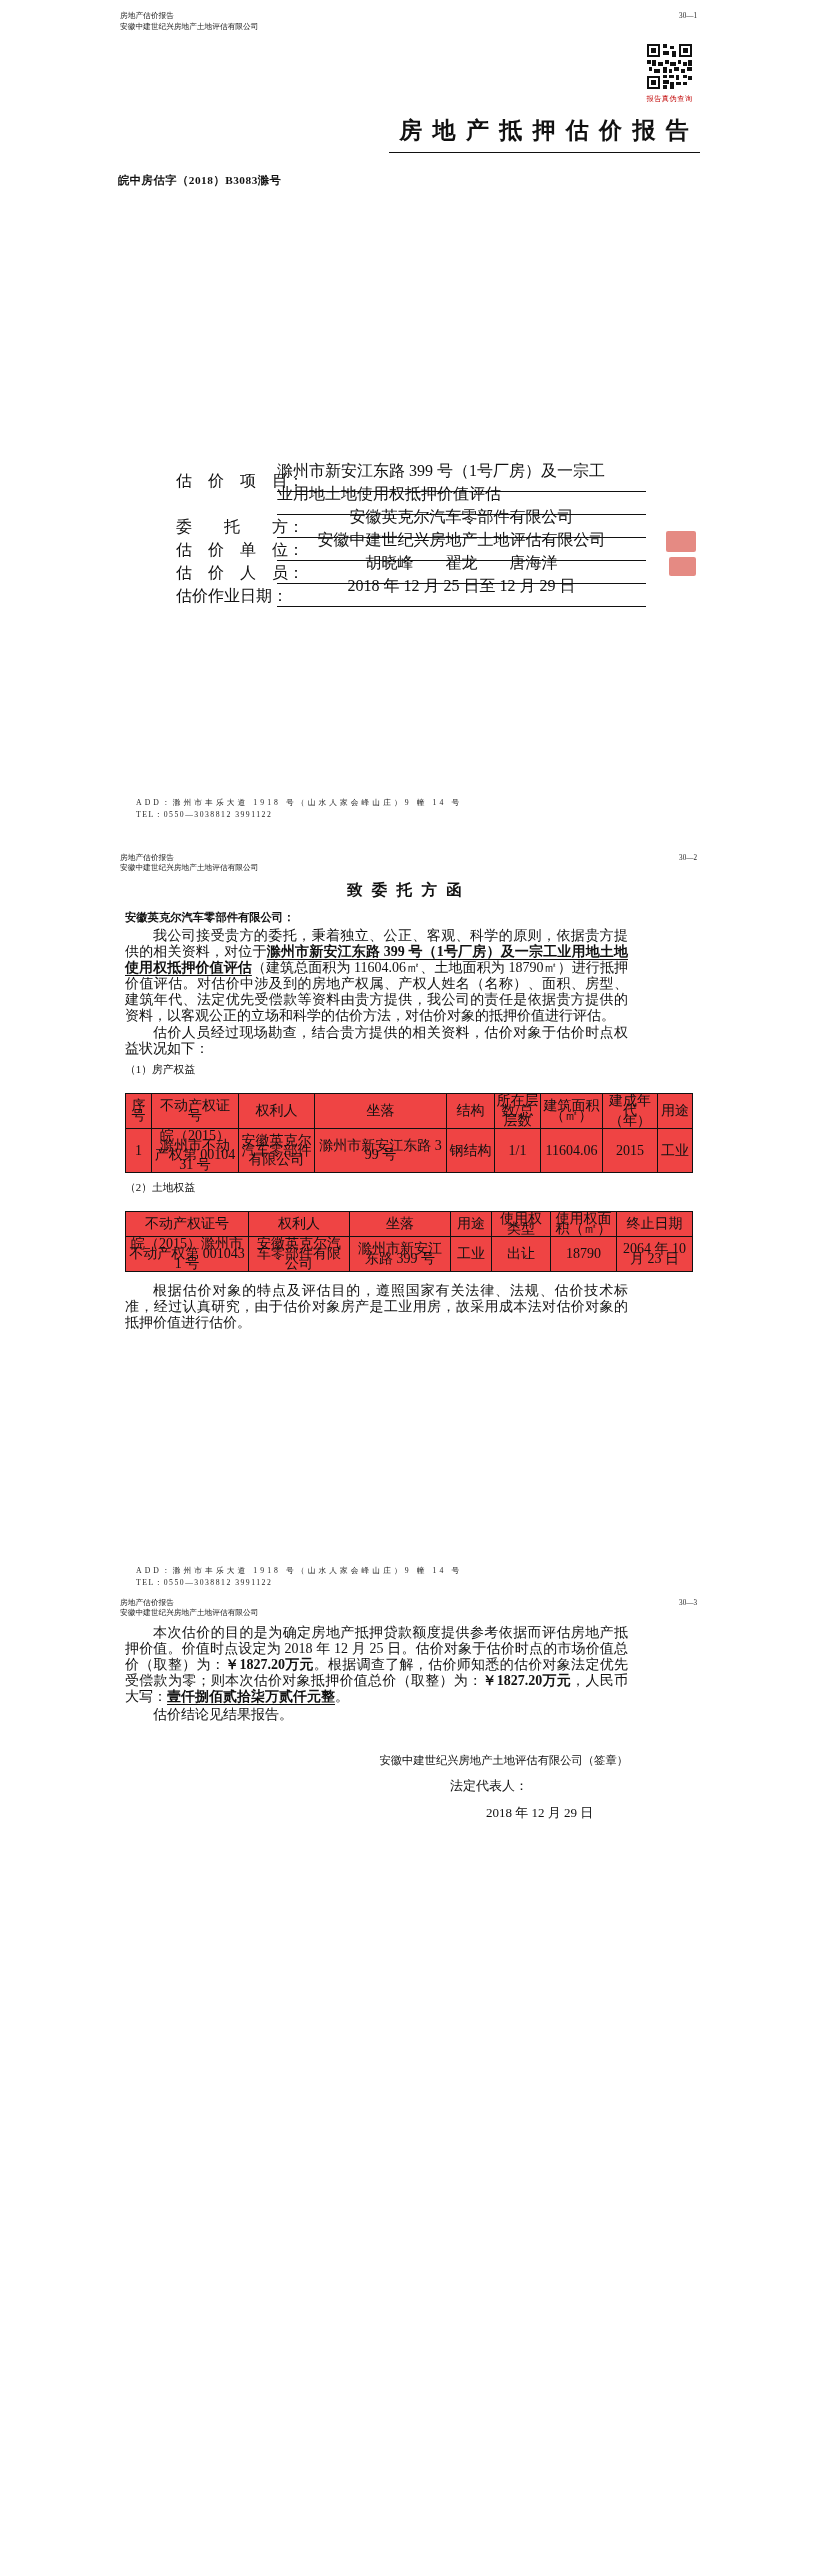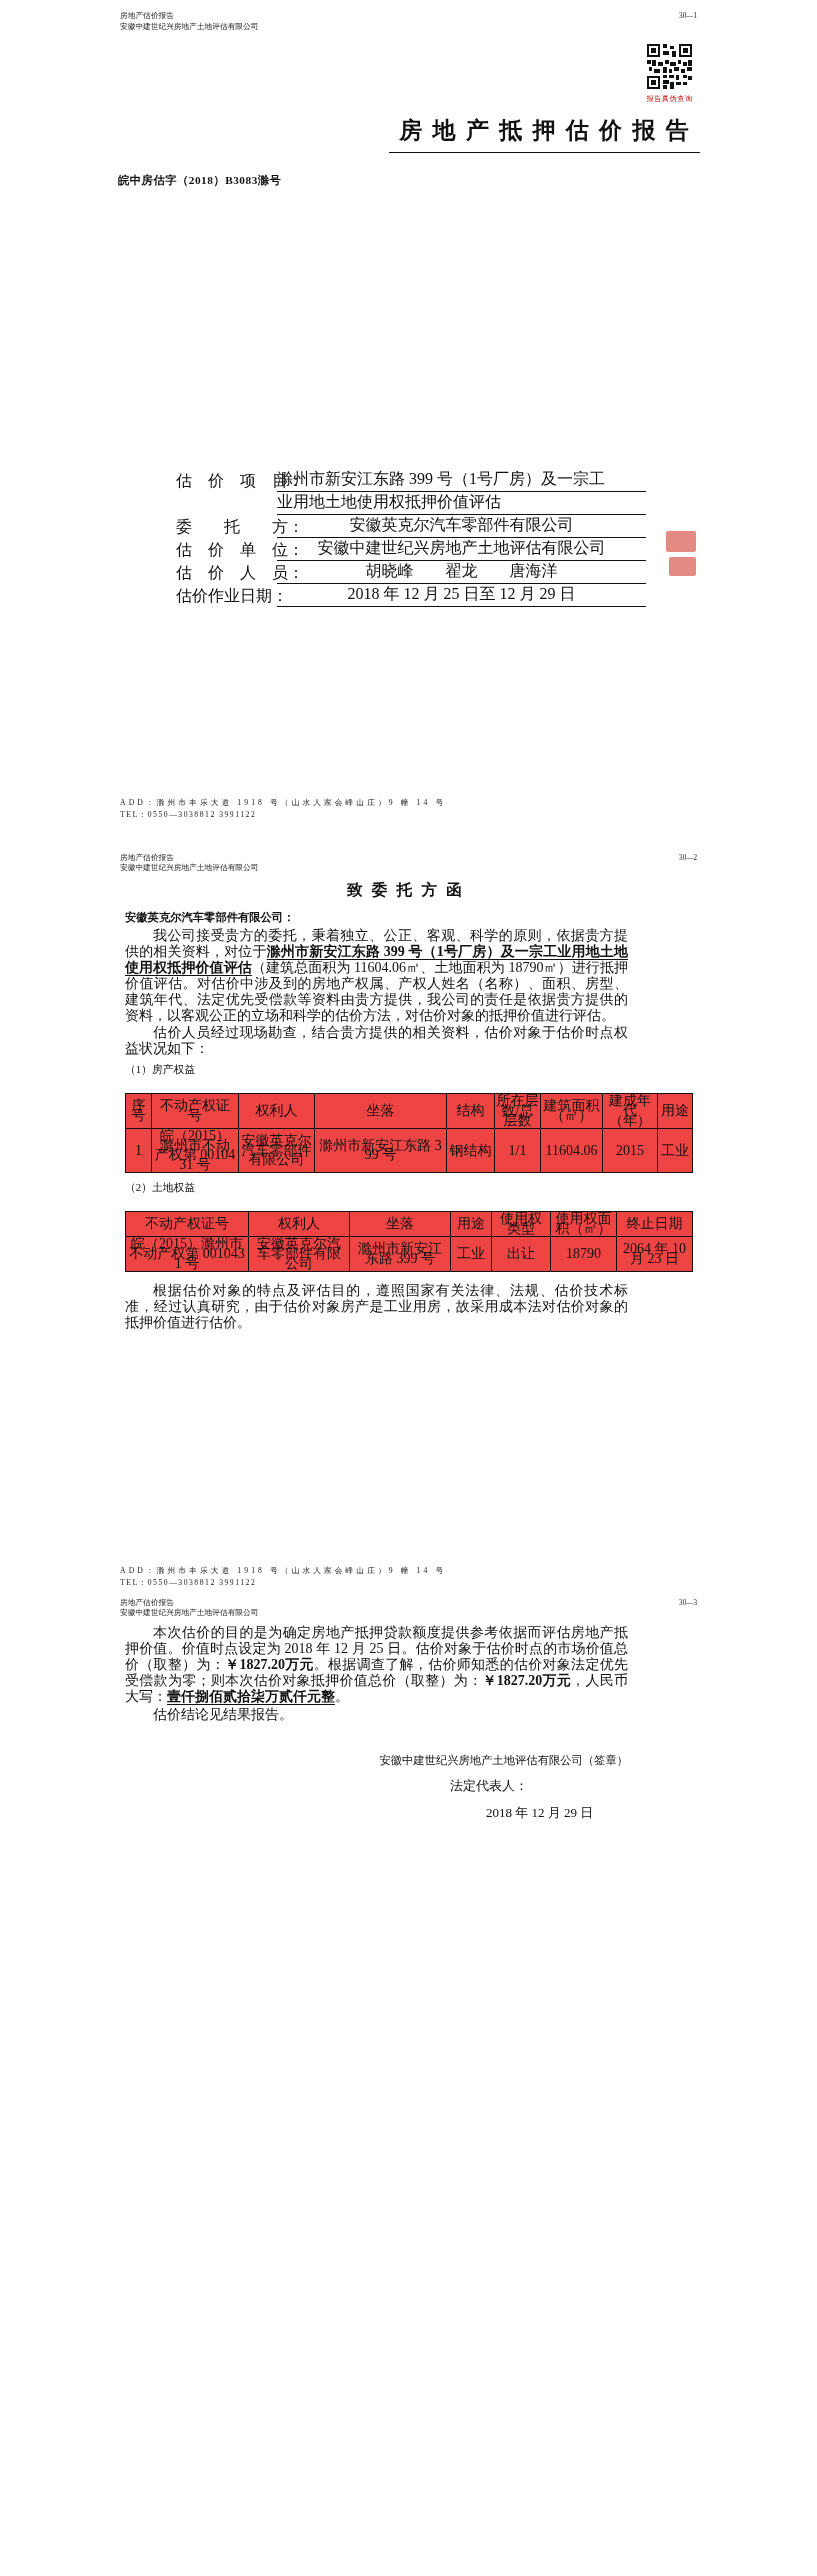--- a/index.html
+++ b/index.html
@@ -12,24 +12,24 @@
   .qr-wrap{position:absolute;width:47px;text-align:center;}
   .qr-cap{margin-top:3.1px;font-size:7.2px;color:#c00000;letter-spacing:0.5px;white-space:nowrap;}
   .main-title{position:absolute;left:110px;right:118px;text-align:right;}
   .main-title span{display:inline-block;font-size:23px;font-weight:bold;letter-spacing:10.3px;
     padding:0 1px 6.2px 10.3px;border-bottom:1.5px solid #111;}
   .doc-no{position:absolute;left:118px;right:118px;text-align:left;font-size:11.3px;
     font-weight:bold;letter-spacing:0.5px;}
   .fields{position:absolute;left:155px;width:470px;font-size:16px;font-weight:normal;margin-left:21px;}
   .frow{display:flex;align-items:flex-end;height:23px;}
   .flabel{width:101px;white-space:pre;flex:none;}
-  .fvalue{flex:1;border-bottom:1px solid #111;text-align:center;padding-bottom:5px;line-height:14px;}
+  .fvalue{flex:1;border-bottom:1px solid #111;text-align:center;padding-bottom:13px;line-height:14px;}
   .fvalue.left{text-align:left;}
   .seal{position:absolute;background:rgba(207,42,30,0.55);border-radius:2.1px;filter:blur(0.5px);}
-  .pfoot{position:absolute;left:120px;right:93px;font-size:7.7px;color:#222;}
+  .pfoot{position:absolute;left:136px;right:93px;font-size:7.7px;color:#222;}
   .pfoot .addr{letter-spacing:3.1px;}
   .pfoot .tel{letter-spacing:1.5px;margin-top:2.1px;}
   .letter-title{position:absolute;left:118px;right:118px;text-align:center;font-size:15.5px;
     font-weight:bold;letter-spacing:9.3px;}
   .addressee{position:absolute;font-size:11.3px;font-weight:bold;}
   .flow{position:absolute;}
   .bodytext{font-size:14px;line-height:16px;text-align:justify;width:503px;}
   .ind{text-indent:2em;}
   .em-u{font-weight:bold;text-decoration:underline;text-underline-offset:2.6px;}
   .b{font-weight:bold;}

